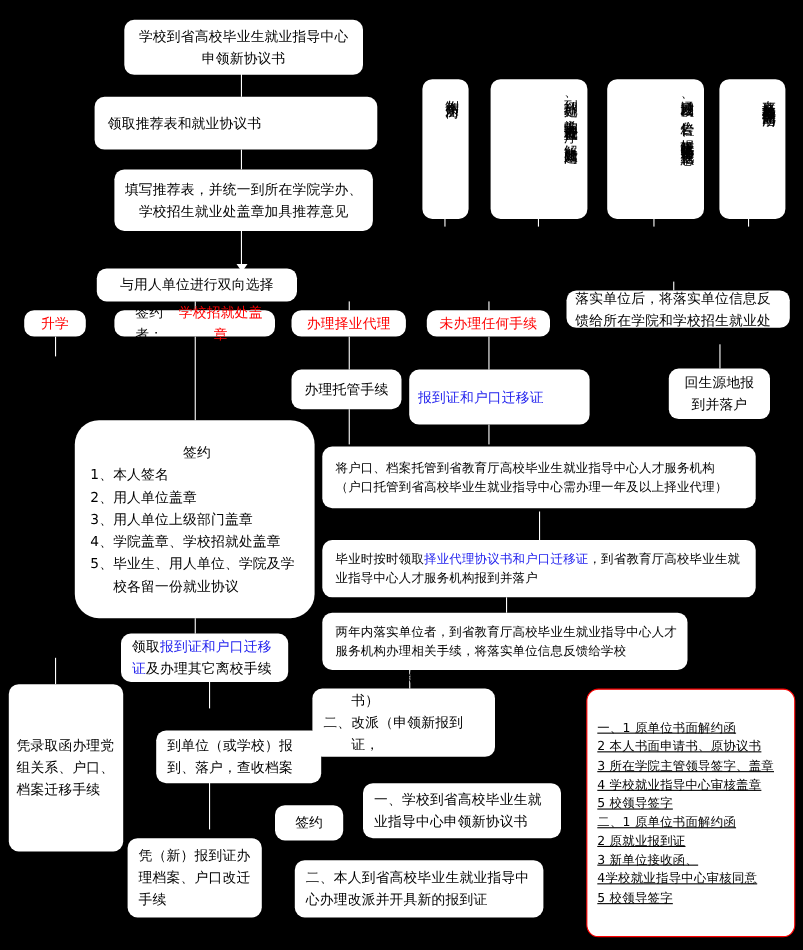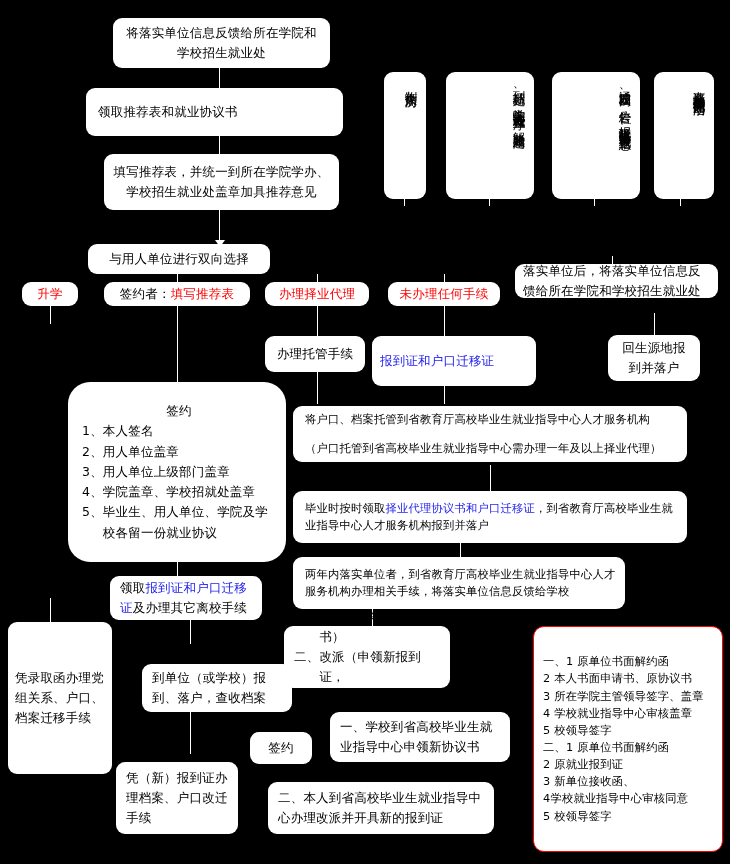--- a/index.html
+++ b/index.html
@@ -104,21 +104,21 @@
   <div class="ln lnv" style="left:490px; top:465px; height:26px;"></div>
   <div class="ln lnv" style="left:460px; top:543px; height:14px;"></div>
 
   <div class="ln lnv" style="left:177px; top:562px; height:14px;"></div>
   <div class="ln lnv" style="left:190px; top:620px; height:24px;"></div>
   <div class="ln lnv" style="left:50px;  top:598px; height:24px;"></div>
   <div class="ln lnv" style="left:190px; top:710px; height:44px;"></div>
   <div class="ln lnv" style="left:372px; top:608px; height:18px;"></div>
 
   <div class="node center" style="left:113px; top:18px; width:217px; height:50px;">
-    <span>将落实单位信息反馈给所在学院和学校招生就业处</span>
+    <span>学校到省高校毕业生就业指导中心申领新协议书</span>
   </div>
 
   <div class="node left" style="left:86px; top:88px; width:257px; height:48px; padding-left:12px;">
     <span>领取推荐表和就业协议书</span>
   </div>
 
   <div class="node center" style="left:104px; top:154px; width:235px; height:56px;">
     <span>填写推荐表，并统一到所在学院学办、学校招生就业处盖章加具推荐意见</span>
   </div>
 
@@ -141,21 +141,21 @@
   <div class="node center" style="left:88px; top:244px; width:182px; height:30px;">
     <span>与用人单位进行双向选择</span>
   </div>
 
   <div class="node center" style="left:22px; top:282px; width:56px; height:24px;">
     <span class="red">升学</span>
   </div>
 
   <div class="node center" style="left:104px; top:282px; width:146px; height:24px; flex-direction:row;">
     <span>签约者：</span>
-      <span class="red">填写推荐表</span>
+      <span class="red">学校招就处盖章</span>
   </div>
 
   <div class="node center" style="left:265px; top:282px; width:104px; height:24px;">
     <span class="red">办理择业代理</span>
   </div>
 
   <div class="node center" style="left:388px; top:282px; width:112px; height:24px;">
     <span class="red">未办理任何手续</span>
   </div>
 
@@ -194,21 +194,21 @@
           <span class="num">4、</span>
           <span class="txt">学院盖章、学校招就处盖章</span>
         </div>
       <div class="li">
           <span class="num">5、</span>
           <span class="txt">毕业生、用人单位、学院及学校各留一份就业协议</span>
         </div>
     </div>
   </div>
 
-  <div class="node left t11" style="left:293px; top:406px; width:394px; height:56px; padding-left:12px;justify-content:space-between;">
+  <div class="node left t11" style="left:293px; top:406px; width:394px; height:56px; padding-left:12px;">
     <span>将户口、档案托管到省教育厅高校毕业生就业指导中心人才服务机构</span>
     <span>（户口托管到省高校毕业生就业指导中心需办理一年及以上择业代理）</span>
   </div>
 
   <div class="node left t11" style="left:293px; top:491px; width:394px; height:52px; padding-left:12px;">
     <div><span>毕业时按时领取</span><span class="blue">择业代理协议书和户口迁移证</span><span>，到省教育厅高校毕业生就业指导中心人才服务机构报到并落户</span></div>
   </div>
 
   <div class="node left t11" style="left:293px; top:557px; width:332px; height:52px; padding-left:12px;">
     <span>两年内落实单位者，到省教育厅高校毕业生就业指导中心人才服务机构办理相关手续，将落实单位信息反馈给学校</span>
@@ -231,21 +231,21 @@
         <span class="num">一、</span>
         <span class="txt">违约（申领新协议书）</span>
       </div>
     <div class="li">
         <span class="num">二、</span>
         <span class="txt">改派（申领新报到证，</span>
       </div>
     <div class="cont">仅限当年）</div>
   </div>
 
-  <div class="node left redborder t11" style="left:533px; top:626px; width:190px; height:226px; padding:4px 9px;">
+  <div class="node left redborder t11" style="left:533px; top:626px; width:190px; height:226px; padding:4px 9px;text-decoration:underline;">
     <span>一、1 原单位书面解约函</span>
     <span>2 本人书面申请书、原协议书</span>
     <span>3  所在学院主管领导签字、盖章</span>
     <span>4 学校就业指导中心审核盖章</span>
     <span>5  校领导签字</span>
     <span>二、1 原单位书面解约函</span>
     <span>2 原就业报到证</span>
     <span>3 新单位接收函、</span>
     <span>4学校就业指导中心审核同意</span>
     <span>5 校领导签字</span>

